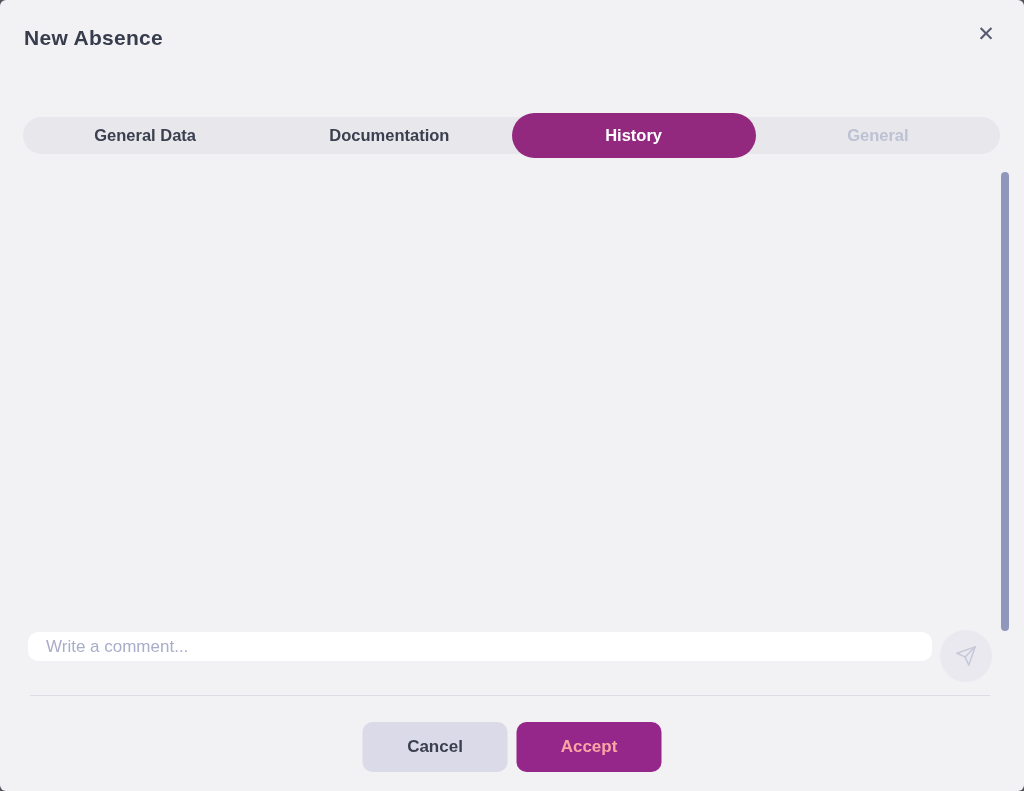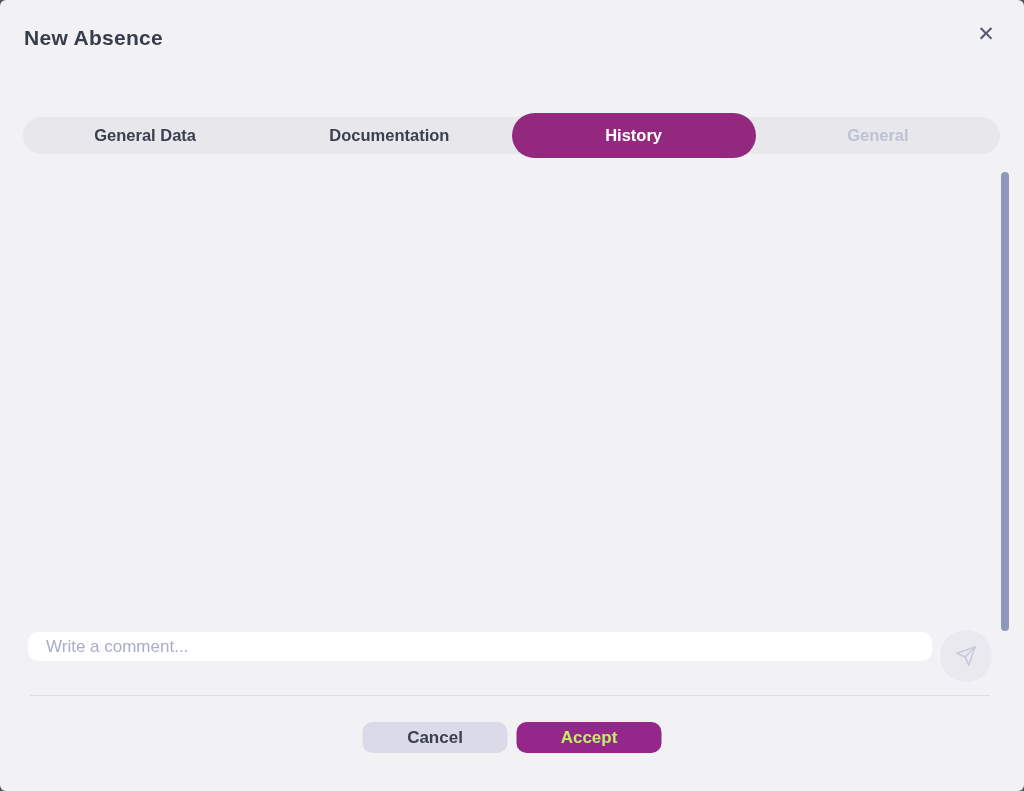--- a/index.html
+++ b/index.html
@@ -144,35 +144,35 @@
   .footer-buttons {
     position: absolute;
     left: 50%;
     transform: translateX(-50%);
     top: 722px;
     display: flex;
     gap: 9px;
   }
   .btn {
     width: 145px;
-    height: 31px;
+    height: 50px;
     border: none;
     border-radius: 10px;
     font-size: 17px;
     font-weight: 600;
     cursor: pointer;
     font-family: "Liberation Sans", sans-serif;
   }
   .btn-cancel {
     background: #DBDAE8;
     color: #3A4050;
   }
   .btn-accept {
     background: #96278A;
-    color: #bef264;
+    color: #fca5a5;
   }
 </style>
 </head>
 <body>
 
 <div class="modal">
 
   <div class="modal-title">New Absence</div>
 
   <button class="close-btn">✕</button>

